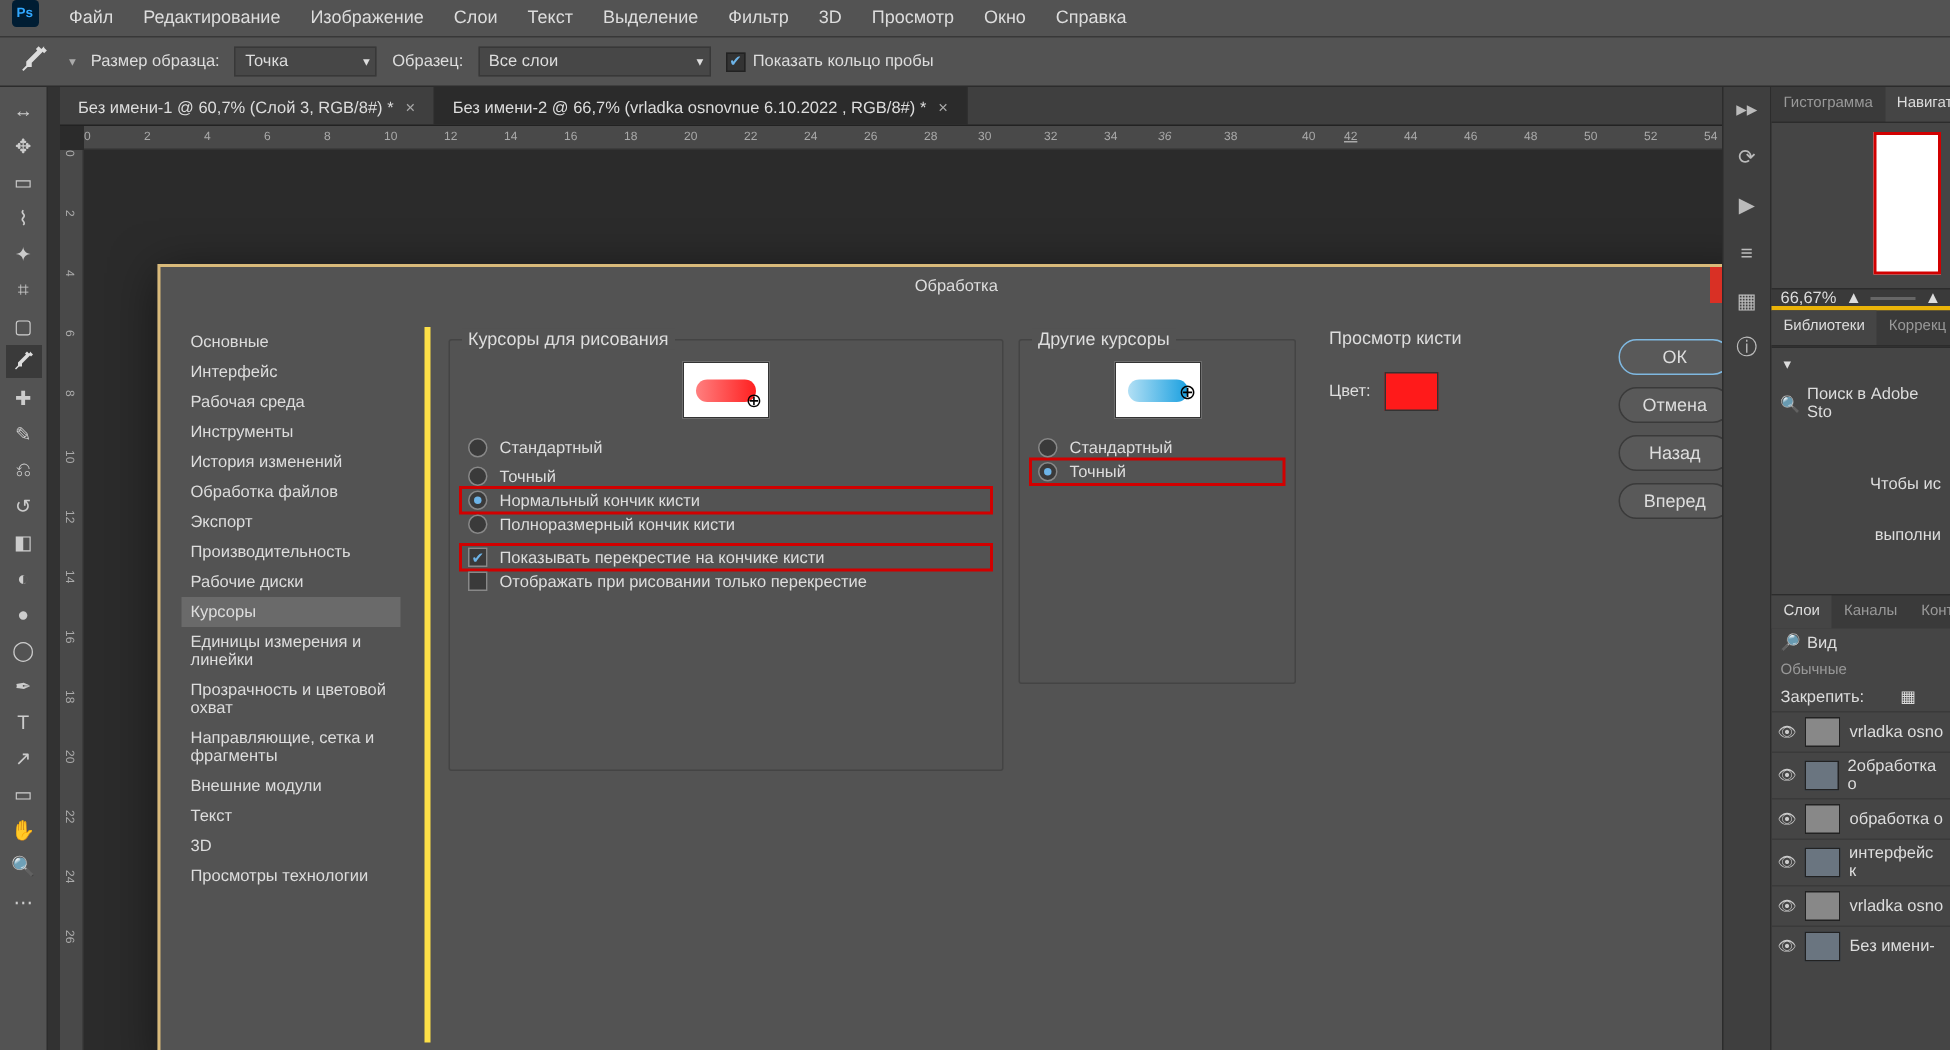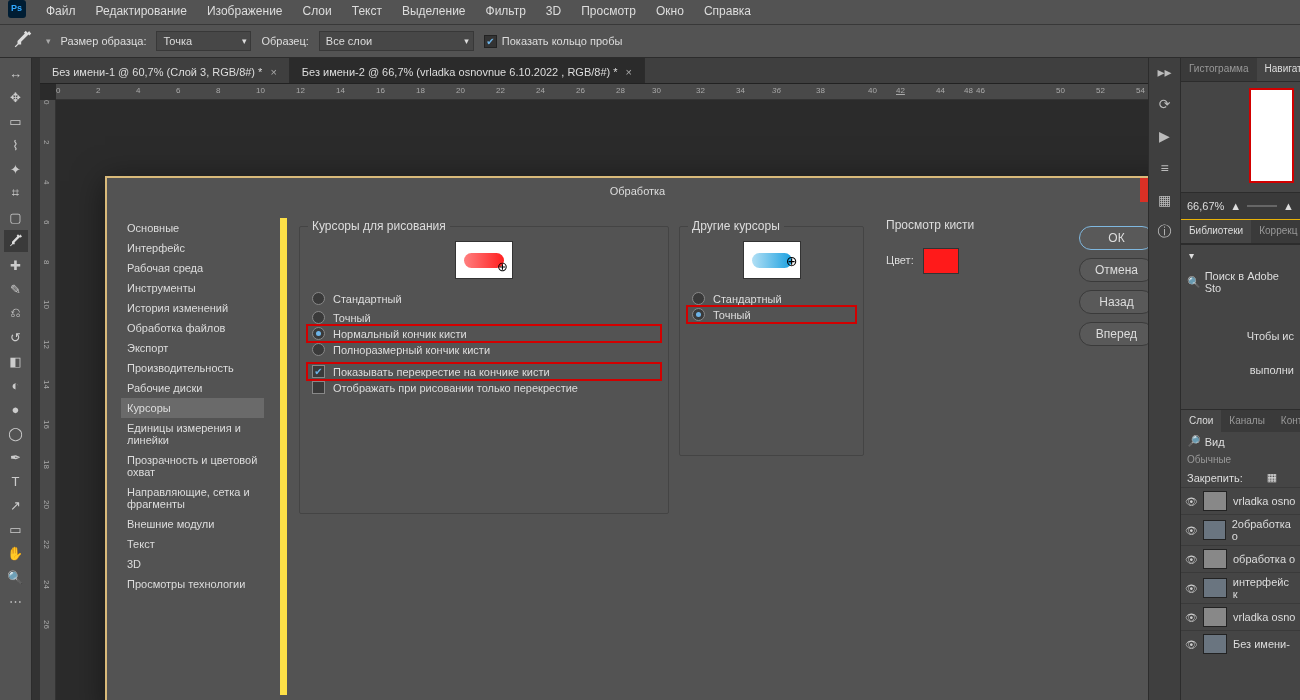--- a/index.html
+++ b/index.html
@@ -24,21 +24,21 @@
 .doc-tabs .dtab.active{background:#2b2b2b}
 .doc-tabs .dtab .x{font-size:11px;color:#aaa}
 .ruler-h{height:16px;background:#494949;position:relative;margin-left:16px;border-bottom:1px solid #333}
 .ruler-h .tick{position:absolute;font-size:8px;color:#aaa;top:2px}
 .ruler-v{width:16px;background:#494949;position:absolute;left:0;top:42px;bottom:0;border-right:1px solid #333}
 .ruler-v .tick{position:absolute;font-size:8px;color:#aaa;left:2px;writing-mode:vertical-rl}
 .dialog{position:absolute;left:65px;top:118px;width:1065px;height:535px;background:#535353;border:2px solid #d9ba7a;box-shadow:0 5px 30px rgba(0,0,0,.5)}
 .dialog-title{height:26px;display:flex;align-items:center;justify-content:center;position:relative;font-size:13px}
 .dialog-title .close{position:absolute;right:0;top:0;width:28px;height:24px;background:#d93025;display:flex;align-items:center;justify-content:center;font-size:12px;color:#fff}
 .dialog-body{display:flex;padding:14px 14px 14px 14px;gap:4px;height:calc(100% - 26px)}
-.sidebar{width:180px;border-right:7px solid #fde047;padding-right:16px}
+.sidebar{width:180px;border-right:4px solid #fde047;padding-right:16px}
 .sidebar .item{padding:4px 6px;font-size:11px;cursor:pointer}
 .sidebar .item.active{background:#6a6a6a}
 .content{flex:1;display:flex;gap:10px;padding-left:8px}
 .group{border:1px solid #444;border-radius:2px;padding:10px 12px 14px;position:relative;margin-top:8px}
 .group .gtitle{position:absolute;top:-8px;left:8px;background:#535353;padding:0 4px;font-size:12px}
 .g1{width:370px;height:288px}
 .g2{width:185px;height:230px}
 .g3{width:195px;height:230px;border:none}
 .preview{width:58px;height:38px;background:#fff;border:1px solid #333;margin:4px auto 10px;position:relative;display:flex;align-items:center;justify-content:center}
 .stroke-red{width:40px;height:15px;background:linear-gradient(90deg,rgba(255,0,0,0.5),#ff2020);border-radius:8px;position:relative}
@@ -69,21 +69,21 @@
 .layers-tabs .lt{padding:5px 8px;font-size:10px;color:#999}
 .layers-tabs .lt.active{background:#454545;color:#ddd}
 .layers-body{flex:1;overflow:hidden}
 .layer-search{padding:3px 6px;font-size:10px;color:#888;display:flex;align-items:center;gap:4px}
 .layer-opts{padding:3px 6px;font-size:10px;color:#999}
 .layer-lock{padding:3px 6px;font-size:10px;color:#999;display:flex;gap:24px;align-items:center}
 .layer{display:flex;align-items:center;gap:6px;padding:3px 4px;font-size:9px;border-top:1px solid #3a3a3a}
 .layer .eye{width:12px;font-size:10px;color:#ccc}
 .layer .thumb{width:24px;height:20px;background:#888;border:1px solid #222}
 .layer .thumb.b{background:#6a7580}
-.pct-row{height:28px;background:#3a3a3a;display:flex;align-items:center;padding:0 6px;font-size:9px;color:#aaa;gap:6px;border-top:1px solid #2c2c2c;border-bottom:1px solid #eab308}
+.pct-row{height:15px;background:#3a3a3a;display:flex;align-items:center;padding:0 6px;font-size:9px;color:#aaa;gap:6px;border-top:1px solid #2c2c2c;border-bottom:3px solid #eab308}
 </style>
 </head>
 <body>
 
 <div class="menubar">
   <div class="logo"></div>
   <span>Файл</span>
   <span>Редактирование</span>
   <span>Изображение</span>
   <span>Слои</span>
@@ -178,21 +178,21 @@
         <span class="tick" style="left: 560px;">28</span>
         <span class="tick" style="left: 596px;">30</span>
         <span class="tick" style="left: 640px;">32</span>
         <span class="tick" style="left: 680px;">34</span>
         <span class="tick" style="left: 716px; font-style: italic;">36</span>
         <span class="tick" style="left: 760px;">38</span>
         <span class="tick" style="left: 812px;">40</span>
         <span class="tick" style="left: 840px; text-decoration: underline;">42</span>
         <span class="tick" style="left: 880px;">44</span>
         <span class="tick" style="left: 920px;">46</span>
-        <span class="tick" style="left: 908px;">48</span>
+        <span class="tick" style="left: 960px;">48</span>
         <span class="tick" style="left: 1000px;">50</span>
         <span class="tick" style="left: 1040px;">52</span>
         <span class="tick" style="left: 1080px;">54</span>
       </div>
     <div class="ruler-v" id="ruler-v">
         <span class="tick" style="top: 0px;">0</span>
         <span class="tick" style="top: 40px;">2</span>
         <span class="tick" style="top: 80px;">4</span>
         <span class="tick" style="top: 120px;">6</span>
         <span class="tick" style="top: 160px;">8</span>

